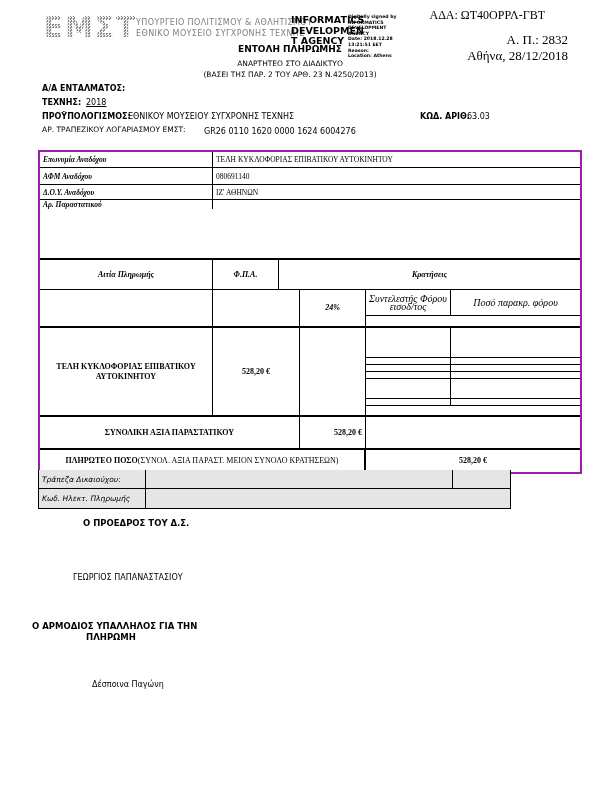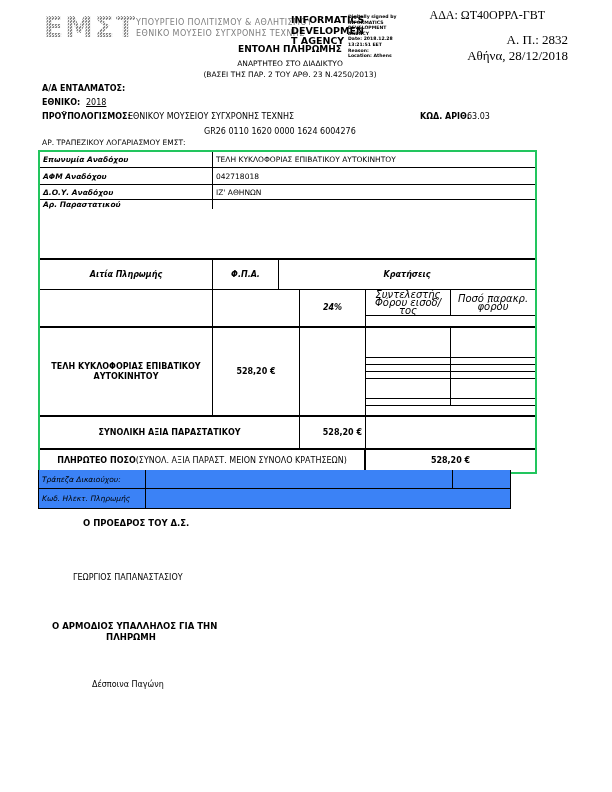--- a/index.html
+++ b/index.html
@@ -19,35 +19,35 @@
   .gray{color:#7f7f7f;}
   .ctrblock{left:90px;width:400px;text-align:center;}
   
   .logo{left:44px;top:14px;width:92px;height:28px;}
   .logo-text{font-weight:bold;font-size:28px;line-height:28px;letter-spacing:2px;color:#8a8a8a;
              font-family:"DejaVu Sans",sans-serif;}
   .logo-checker{position:absolute;inset:0;
       background:repeating-conic-gradient(rgba(255,255,255,.85) 0% 25%, transparent 0% 50%);
       background-size:3px 3px;}
   
-  .tbl{position:absolute;left:38px;top:150px;width:499px;border:2px solid #22c55e;box-sizing:border-box;background:#fff;}
+  .tbl{position:absolute;left:38px;top:150px;width:544px;border:2px solid #a21caf;box-sizing:border-box;background:#fff;font-family:Liberation Serif, serif;}
   .trow{display:flex;border-bottom:1px solid #000;box-sizing:border-box;}
   .trow.thick{border-bottom-width:2px;}
   .trow:last-child{border-bottom:none;}
   .tc{box-sizing:border-box;border-right:1px solid #000;display:flex;align-items:center;overflow:hidden;padding:0 0 0 3px;}
   .tc.nr{border-right:none;}
   .tc.ctr{justify-content:center;text-align:center;padding:0 1px;}
   .tc.rgt{justify-content:flex-end;text-align:right;padding:0 3px 0 0;}
   .colbox{box-sizing:border-box;display:flex;flex-direction:column;padding:0;}
   .srow{display:flex;border-bottom:1px solid #000;box-sizing:border-box;}
   .srow.nb{border-bottom:none;}
   .sc{box-sizing:border-box;border-right:1px solid #000;display:flex;align-items:center;justify-content:center;text-align:center;overflow:hidden;}
   .sc.nr{border-right:none;}
   
-  .tbl2{position:absolute;left:38px;top:470px;width:473px;border:1px solid #000;border-top:none;box-sizing:border-box;background:#3b82f6;}
+  .tbl2{position:absolute;left:38px;top:470px;width:473px;border:1px solid #000;border-top:none;box-sizing:border-box;background:#e5e5e5;}
 </style>
 </head>
 <body>
 
 <div class="page">
 
   <div class="abs logo">
     <span class="logo-text">ΕΜΣΤ</span>
     <div class="logo-checker"></div>
   </div>
@@ -71,37 +71,37 @@
 
   <div class="abs ctrblock s9 b" style="top:44px;">ΕΝΤΟΛΗ ΠΛΗΡΩΜΗΣ</div>
   <div class="abs ctrblock s75" style="top:59px;">ΑΝΑΡΤΗΤΕΟ ΣΤΟ ΔΙΑΔΙΚΤΥΟ</div>
   <div class="abs ctrblock s75" style="top:70px;">(ΒΑΣΕΙ ΤΗΣ ΠΑΡ. 2 ΤΟΥ ΑΡΘ. 23 Ν.4250/2013)</div>
 
   <div class="abs serif" style="top:8px;right:67px;font-size:12px;">ΑΔΑ: ΩΤ40ΟΡΡΛ-ΓΒΤ</div>
   <div class="abs serif" style="top:32px;right:44px;font-size:13px;">Α. Π.: 2832</div>
   <div class="abs serif" style="top:48px;right:44px;font-size:13px;">Αθήνα, 28/12/2018</div>
 
   <span class="abs s8 b" style="left:42px;top:84px;">Α/Α ΕΝΤΑΛΜΑΤΟΣ:</span>
-  <span class="abs s8 b" style="left:42px;top:98px;">ΕΘΝΙΚΟ:</span>
+  <span class="abs s8 b" style="left:42px;top:98px;">ΤΕΧΝΗΣ:</span>
   <span class="abs s8" style="left:86px;top:98px;text-decoration:underline;">2018</span>
   <span class="abs s8 b" style="left:42px;top:112px;">ΠΡΟΫΠΟΛΟΓΙΣΜΟΣ:</span>
   <span class="abs s8" style="left:128px;top:112px;">ΕΘΝΙΚΟΥ ΜΟΥΣΕΙΟΥ ΣΥΓΧΡΟΝΗΣ ΤΕΧΝΗΣ</span>
   <span class="abs s8 b" style="left:420px;top:112px;">ΚΩΔ. ΑΡΙΘ.</span>
   <span class="abs s8" style="left:467px;top:112px;">63.03</span>
-  <span class="abs s75" style="left:42px;top:138px;">ΑΡ. ΤΡΑΠΕΖΙΚΟΥ ΛΟΓΑΡΙΑΣΜΟΥ ΕΜΣΤ:</span>
+  <span class="abs s75" style="left:42px;top:125px;">ΑΡ. ΤΡΑΠΕΖΙΚΟΥ ΛΟΓΑΡΙΑΣΜΟΥ ΕΜΣΤ:</span>
   <span class="abs s8" style="left:204px;top:127px;">GR26 0110 1620 0000 1624 6004276</span>
 
   <div class="tbl">
     <div class="trow" style="height:16px;">
       <div class="tc b i s75" style="width:173px;">Επωνυμία Αναδόχου</div>
       <div class="tc nr s75" style="flex:1;">ΤΕΛΗ ΚΥΚΛΟΦΟΡΙΑΣ ΕΠΙΒΑΤΙΚΟΥ ΑΥΤΟΚΙΝΗΤΟΥ</div>
     </div>
     <div class="trow" style="height:17px;">
       <div class="tc b i s75" style="width:173px;">ΑΦΜ Αναδόχου</div>
-      <div class="tc nr s75" style="flex:1;">042718018</div>
+      <div class="tc nr s75" style="flex:1;">080691140</div>
     </div>
     <div class="trow" style="height:15px;">
       <div class="tc b i s75" style="width:173px;">Δ.Ο.Υ. Αναδόχου</div>
       <div class="tc nr s75" style="flex:1;">ΙΖ' ΑΘΗΝΩΝ</div>
     </div>
     <div class="trow thick" style="height:60px;flex-direction:column;">
       <div class="tc b i s75" style="width:173px;">Αρ. Παραστατικού</div>
       <div class="tc nr s75" style="flex:1;"></div>
     </div>
     <div class="trow" style="height:30px;">
@@ -184,19 +184,19 @@
       <div class="tc nr" style="flex:1;"></div>
     </div>
     <div class="trow" style="height:19px;border-bottom:none;">
       <div class="tc i s75" style="width:107px;">Κωδ. Ηλεκτ. Πληρωμής</div>
       <div class="tc nr" style="flex:1;"></div>
     </div>
   </div>
 
   <div class="abs s85 b" style="left:83px;top:518px;">Ο ΠΡΟΕΔΡΟΣ ΤΟΥ Δ.Σ.</div>
   <div class="abs s8" style="left:73px;top:573px;">ΓΕΩΡΓΙΟΣ ΠΑΠΑΝΑΣΤΑΣΙΟΥ</div>
-  <div class="abs" style="left:52px;top:621px;width:158px;text-align:center;">
+  <div class="abs" style="left:32px;top:621px;width:158px;text-align:center;">
     <div class="s85 b" style="white-space:nowrap;">Ο ΑΡΜΟΔΙΟΣ ΥΠΑΛΛΗΛΟΣ ΓΙΑ ΤΗΝ</div>
     <div class="s85 b">ΠΛΗΡΩΜΗ</div>
   </div>
   <div class="abs s8" style="left:92px;top:680px;">Δέσποινα Παγώνη</div>
 
 </div>
 
 </body></html>

